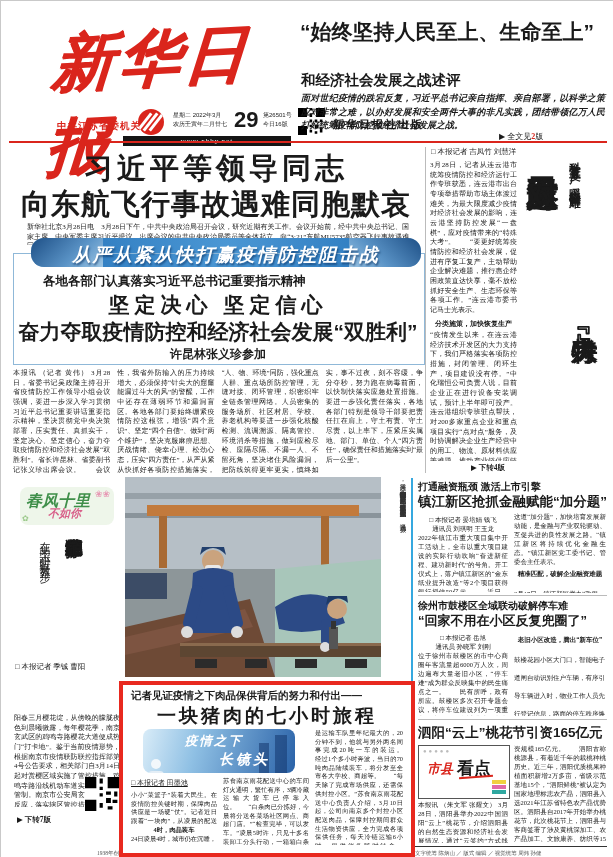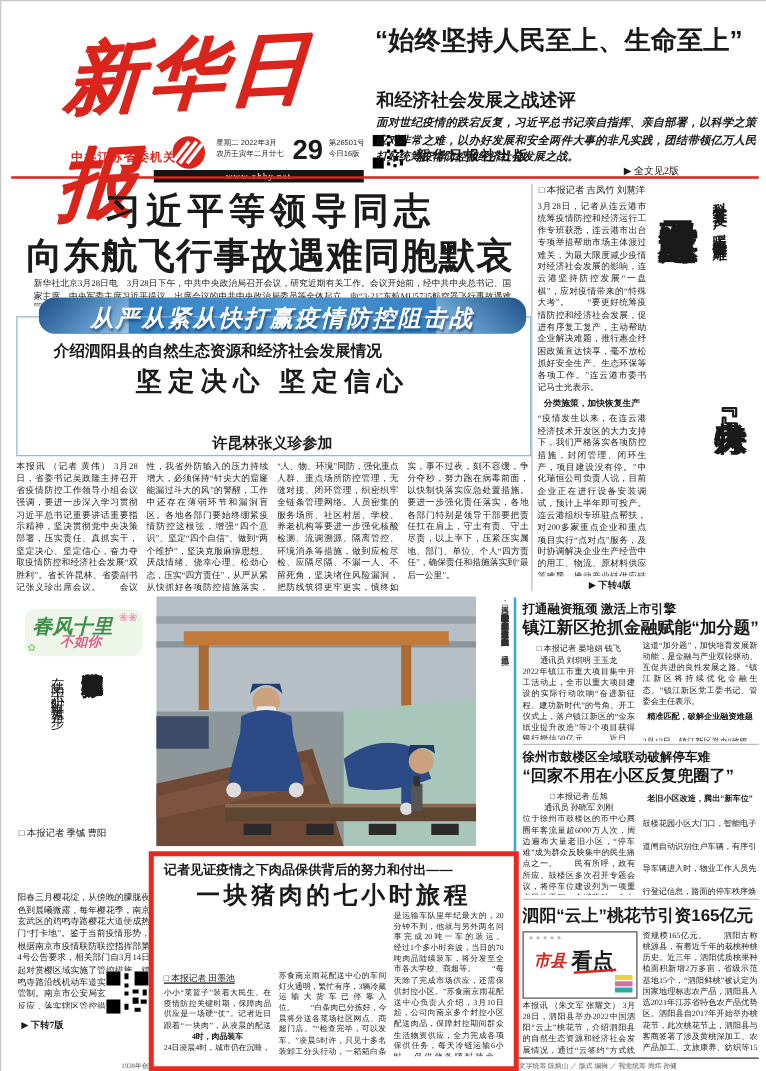--- a/index.html
+++ b/index.html
@@ -88,22 +88,23 @@
   <div class="abs hei blk900 ctr" style="left:10px;top:184px;width:410px;font-size:29px;letter-spacing:1px;">向东航飞行事故遇难同胞默哀</div>
   <div class="abs jt s7 ovh" style="left:26px;top:222px;width:382px;height:22px;">新华社北京3月28日电　3月28日下午，中共中央政治局召开会议，研究近期有关工作。会议开始前，经中共中央总书记、国家主席、中央军委主席习近平提议，出席会议的中共中央政治局委员等全体起立，向“3·21”东航MU5735航空器飞行事故遇难同胞默哀。</div>
 
   <div class="abs banner" style="left:30px;top:237px;width:390px;height:29px;">
     <div class="banner-cap" style="left:0;background:linear-gradient(135deg,#1d4f86 0%,#5a93c6 60%,#9cc5e4 100%);"></div>
     <div class="banner-cap" style="right:0;background:linear-gradient(225deg,#1d4f86 0%,#5a93c6 60%,#9cc5e4 100%);"></div>
     <div class="banner-text hei">从严从紧从快打赢疫情防控阻击战</div>
   </div>
 
   <div class="abs meeting-box" style="left:12px;top:252px;width:410px;height:110px;"></div>
-  <div class="abs hei b" style="left:42px;top:272px;font-size:12.5px;">介绍泗阳县的自然生态资源和经济社会发展情况</div>
+  <div class="abs hei b" style="left:42px;top:272px;font-size:12.5px;">各地各部门认真落实习近平总书记重要指示精神</div>
   <div class="abs hei blk900 ctr" style="left:12px;top:290px;width:410px;font-size:21px;letter-spacing:5px;">坚定决心 坚定信心</div>
+  <div class="abs hei blk900 ctr" style="left:12px;top:317px;width:410px;font-size:21px;">奋力夺取疫情防控和经济社会发展“双胜利”</div>
   <div class="abs b ctr" style="left:12px;top:345px;width:410px;font-size:12px;">许昆林张义珍参加</div>
 
   <div class="abs" style="left:12px;top:368px;width:410px;height:104px;display:flex;gap:7px;">
     <div class="jt s7 ovh" style="flex:1;">本报讯 （记者 黄伟） 3月28日，省委书记吴政隆主持召开省疫情防控工作领导小组会议强调，要进一步深入学习贯彻习近平总书记重要讲话重要指示精神，坚决贯彻党中央决策部署，压实责任、真抓实干，坚定决心、坚定信心，奋力夺取疫情防控和经济社会发展“双胜利”。省长许昆林、省委副书记张义珍出席会议。　　会议强调，今年疫情发生以来，各地各部门认真落实习近平总书记重要指示精神，从严从紧从快落实各项防控举措，</div>
     <div class="jt s7 ovh" style="flex:1;">性，我省外防输入的压力持续增大，必须保持“针尖大的窟窿能漏过斗大的风”的警醒，工作中还存在薄弱环节和漏洞盲区。各地各部门要始终绷紧疫情防控这根弦，增强“四个意识”、坚定“四个自信”、做到“两个维护”，坚决克服麻痹思想、厌战情绪、侥幸心理、松劲心态，压实“四方责任”，从严从紧从快抓好各项防控措施落实，努力用最小的代价实现最大的防控效果，坚决守住不发生规模性反弹的底线。</div>
     <div class="jt s7 ovh" style="flex:1;">“人、物、环境”同防，强化重点人群、重点场所防控管理，无缝对接、闭环管理，织密织牢全链条管理网络。人员密集的服务场所、社区村居、学校、养老机构等要进一步强化核酸检测、流调溯源、隔离管控、环境消杀等措施，做到应检尽检、应隔尽隔、不漏一人、不留死角，坚决堵住风险漏洞，把防线筑得更牢更实，慎终如始抓好“外防输入、内防反弹”。</div>
     <div class="jt s7 ovh" style="flex:1;">实，事不过夜，刻不容缓，争分夺秒，努力跑在病毒前面，以快制快落实应急处置措施。要进一步强化责任落实，各地各部门特别是领导干部要把责任扛在肩上，守土有责、守土尽责，以上率下，压紧压实属地、部门、单位、个人“四方责任”，确保责任和措施落实到“最后一公里”。</div>
   </div>
 
   <div class="abs rule-gray" style="left:424px;top:146px;width:1px;height:326px;"></div>
@@ -225,20 +226,28 @@
     <span class="abs" style="right:3px;bottom:4px;width:14px;height:4px;background:#2fa8a0;box-shadow:0 -5px 0 #e06aa8, 0 -10px 0 #f0d040;"></span>
   </div>
   <div class="abs jt s65 ovh" style="left:417px;top:800px;width:90px;height:42px;">本报讯 （朱文军 张耀文） 3月28日，泗阳县举办2022中国泗阳“云上”桃花节，介绍泗阳县的自然生态资源和经济社会发展情况，通过“云签约”方式线上集中签约了15个重大项目，总投</div>
   <div class="abs jt s65 ovh" style="left:513px;top:744px;width:92px;height:98px;">资规模165亿元。　　泗阳古称桃源县，有着近千年的栽桃种桃历史。近三年，泗阳优质桃果种植面积新增2万多亩，省级示范基地15个，“泗阳鲜桃”被认定为国家地理标志农产品，泗阳县入选2021年江苏省特色农产品优势区。泗阳县自2017年开始举办桃花节，此次桃花节上，泗阳县与客商签署了涉及黄桃深加工、农产品加工、文旅康养、纺织等15个重大项目。</div>
   <div class="abs" style="left:398px;top:845px;width:208px;height:1px;background:#333;"></div>
 
   <div class="abs" style="left:118px;top:680px;width:288px;height:168px;border:4px solid #e8291f;background:#fff;z-index:5;">
     <div class="abs hei blk900 ctr" style="left:0;top:18px;width:100%;font-size:19px;letter-spacing:3px;">一块猪肉的七小时旅程</div>
     <div class="abs hei b" style="left:8px;top:4px;font-size:10.5px;">记者见证疫情之下肉品保供背后的努力和付出——</div>
 
+    <div class="abs graphic" style="left:20px;top:44px;width:152px;height:44px;">
+      <span class="gbuild" style="right:8px;top:6px;width:12px;height:38px;"></span>
+      <span class="gbuild" style="right:26px;top:14px;width:10px;height:30px;"></span>
+      <span class="abs" style="left:8px;bottom:4px;width:10px;height:10px;border-radius:50%;background:#f2f7fb;"></span>
+      <span class="abs" style="left:5px;bottom:-8px;width:16px;height:10px;border-radius:4px;background:#e4eef6;"></span>
+      <span class="abs" style="left:42px;top:4px;color:#fff;font-size:12.5px;font-weight:900;font-style:italic;letter-spacing:2px;" class2="hei">疫情之下</span>
+      <span class="abs" style="left:76px;top:22px;color:#fff;font-size:14px;font-weight:900;font-style:italic;letter-spacing:3px;">长镜头</span>
+    </div>
 
     <div class="abs s7" style="left:8px;top:94px;text-decoration:underline;">□ 本报记者 田墨池</div>
     <div class="abs jt s63 ovh" style="left:8px;top:106px;width:86px;height:34px;">小小“菜篮子”装着大民生。在疫情防控关键时期，保障肉品供应是一场硬“仗”。记者近日跟着“一块肉”，从凌晨的配送中心到百姓餐桌，用七小时见证疫情之下肉品保供背后无数人的努力和付出。</div>
     <div class="abs s63 b ctr" style="left:8px;top:141px;width:86px;">4时，肉品装车</div>
     <div class="abs jt s63 ovh" style="left:8px;top:150px;width:86px;height:10px;">24日凌晨4时，城市仍在沉睡，</div>
     <div class="abs jt s63 ovh" style="left:100px;top:92px;width:86px;height:68px;">苏食南京雨花配送中心的车间灯火通明，繁忙有序，3辆冷藏运输大货车已停靠入位。　　“白条肉已分拣好，今晨将分送各菜场社区网点、商超门店。”“检查完毕，可以发车。”凌晨5时许，只见十多名装卸工分头行动，一箱箱白条肉搬运上车，另一边装卸手续核实完毕后，一辆辆白色冷藏货车随即发车驶往市区。　　此时，装货月台7号门口，搬运工人正在紧张有序地上货。57岁的袁师傅</div>
     <div class="abs jt s63 ovh" style="left:192px;top:44px;width:88px;height:116px;">
       <span>是运输车队里年纪最大的，20分钟不到，他就与另外两名同事完成20吨一车的装运。　　经过1个多小时奔波，当日的70吨肉品陆续装车，将分发至全市各大学校、商超等。　　“每天除了完成市场供应，还需保供封控小区。”苏食南京雨花配送中心负责人介绍，3月10日起，公司向南京多个封控小区配送肉品，保障封控期间群众生活物资供应，全力完成各项保供任务，每天冷链运输6小时，保供储备随时待命。　　在封控小区保供肉品自提点，1000平方米的冷库内已备足4吨库存。</span>
       
     </div>

